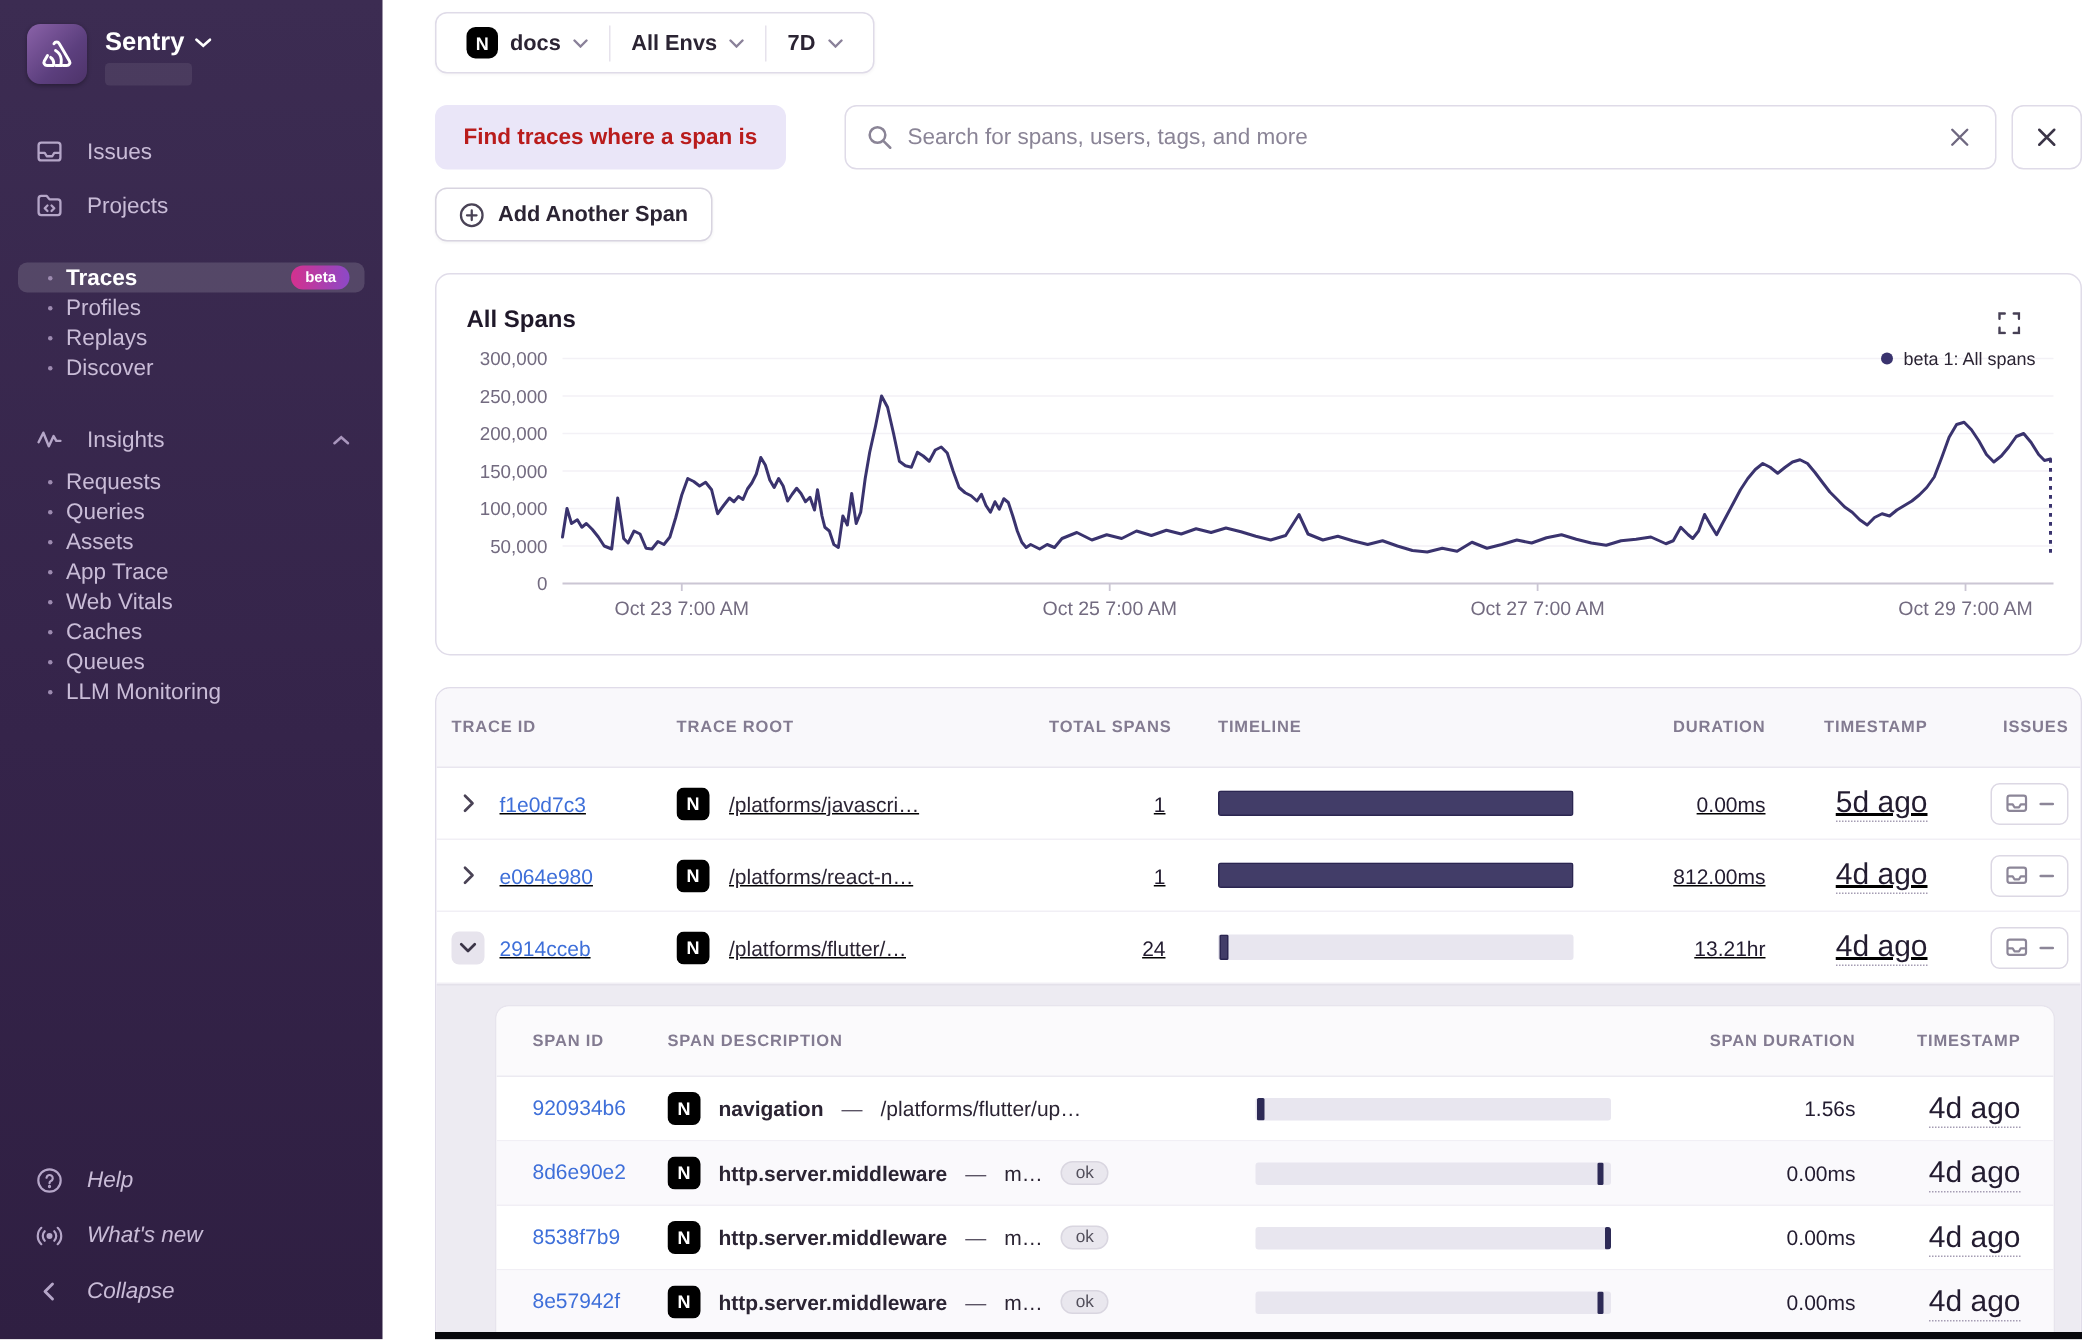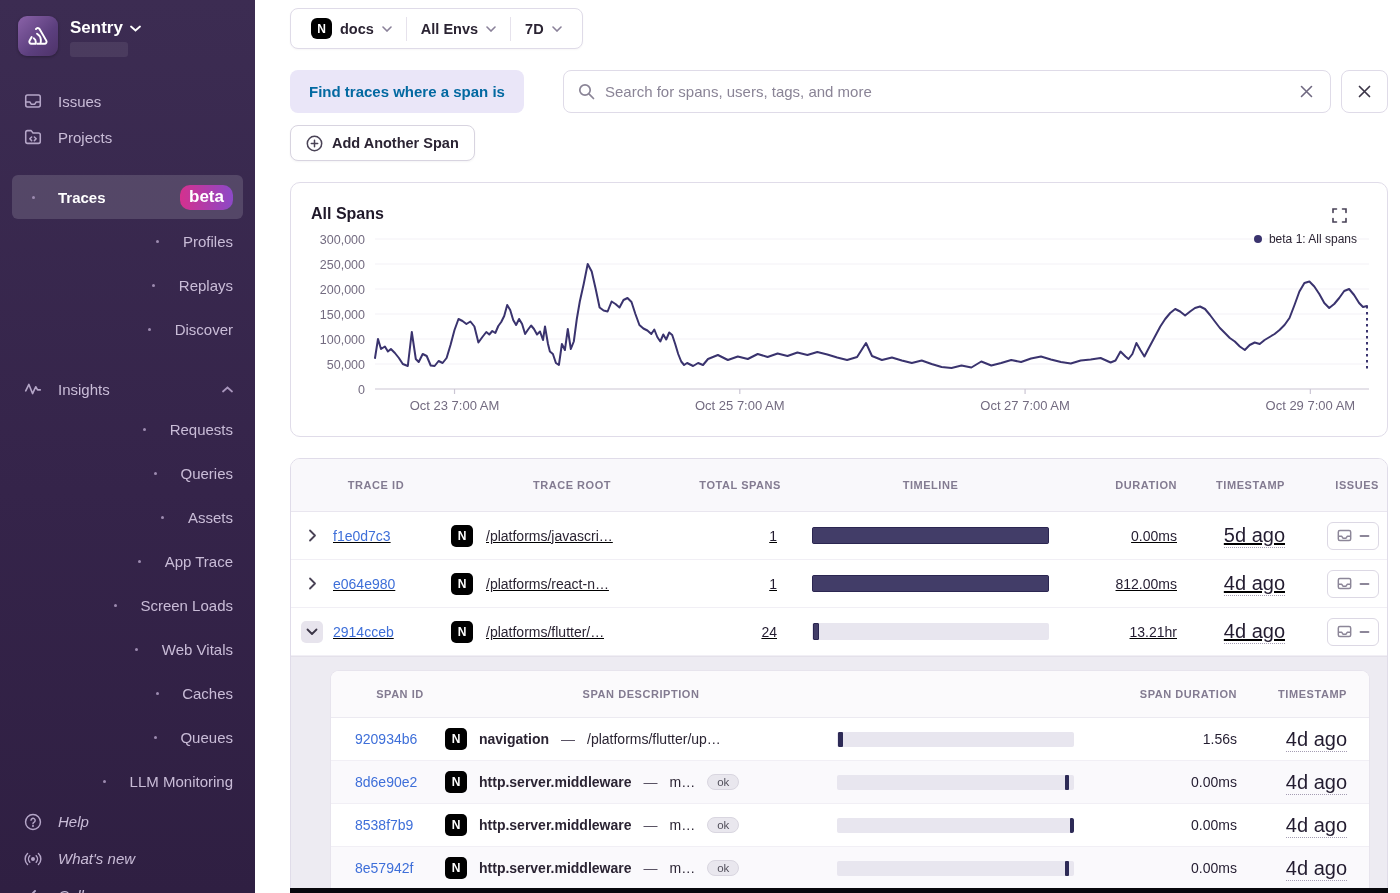--- a/index.html
+++ b/index.html
@@ -16,44 +16,44 @@
     display:flex; align-items:center; justify-content:center; box-shadow:0 1px 3px rgba(0,0,0,.3); }
   .brand-right { display:flex; flex-direction:column; gap:4px; }
   .brand-name-row { display:flex; align-items:center; gap:7px; color:#fff; font-size:17px; font-weight:700; padding-top:2px; }
   .brand-redacted { width:58px; height:15px; border-radius:3px; background:rgba(255,255,255,.08); }
   .nav { display:flex; flex-direction:column; }
   .nav-item { display:flex; align-items:center; gap:14px; height:36px; padding:0 10px 0 10px;
     font-size:15px; color:#c9bcd7; border-radius:6px; cursor:pointer; }
   .nav-item .nav-ico { width:22px; display:flex; justify-content:center; color:#b5a6c8; }
   .nav-gap { height:20px; }
   .group-caret { margin-left:auto; color:#a996bd; display:flex; }
-  .sub-item { display:flex; align-items:center; gap:14px; height:44px; padding:0 10px; font-size:15px;
-    color:#c9bcd7; border-radius:6px; cursor:pointer;justify-content:flex-end; }
+  .sub-item { display:flex; align-items:center; height:20px; padding:0 10px; font-size:15px;
+    color:#c9bcd7; border-radius:6px; cursor:pointer; }
   .sub-bullet { width:22px; display:flex; justify-content:center; }
   .sub-bullet i { width:3px; height:3px; border-radius:50%; background:#9d8bb0; }
   .sub-item.active { background:rgba(255,255,255,.14); color:#fff; font-weight:700; }
-  .beta-badge { margin-left:auto; font-size:17px; font-weight:700; color:#fff; padding:2.5px 9px;
+  .beta-badge { margin-left:auto; font-size:10px; font-weight:700; color:#fff; padding:2.5px 9px;
     border-radius:10px; background:linear-gradient(90deg,#d4318e,#8c49c7); }
   .sidebar-footer { margin-top:auto; display:flex; flex-direction:column; }
   .sidebar-footer .nav-item { height:37px;font-style:italic; }
 
   
   .content { position:absolute; left:290px; top:0; width:1098px; height:893px; }
 
   .filter-bar { position:absolute; left:0; top:8px; height:41px; display:inline-flex; align-items:center;
     background:#fff; border:1px solid #dfdbe8; border-radius:8px; padding:0 6px; box-shadow:0 1px 2px rgba(40,30,60,.04); }
   .filter-seg { display:flex; align-items:center; gap:8px; padding:0 14px; font-size:14.5px; font-weight:700; color:#2b2433; cursor:pointer; }
   .filter-div { width:1px; height:24px; background:#e6e2ec; }
   .n-logo { display:inline-flex; align-items:center; justify-content:center; width:21px; height:21px;
     background:#000; color:#fff; border-radius:6px; font-size:12px; font-weight:700; }
   .caret { color:#8a8199; display:flex; }
 
   .search-row { position:absolute; left:0; top:70px; width:1098px; height:43px; }
   .span-pill { position:absolute; left:0; top:0; height:43px; display:inline-flex; align-items:center;
-    background:#eae6f8; border-radius:8px; padding:0 19px; font-size:15px; font-weight:700; color:#0369a1; }
+    background:#eae6f8; border-radius:8px; padding:0 19px; font-size:15px; font-weight:700; color:#b91c1c; }
   .search-box { position:absolute; left:273px; top:0; width:768px; height:43px; background:#fff;
     border:1px solid #dfdbe8; border-radius:8px; display:flex; align-items:center; padding:0 14px; gap:10px; }
   .search-box input { flex:1; border:none; outline:none; font-size:15px; color:#2b2433; font-family:inherit; background:transparent; }
   .search-box input::placeholder { color:#8a8496; }
   .icon-btn { background:none; border:none; cursor:pointer; color:#6f6880; display:flex; padding:2px; }
   .remove-span-btn { position:absolute; right:0; top:0; width:47px; height:43px; background:#fff;
     border:1px solid #dfdbe8; border-radius:8px; display:flex; align-items:center; justify-content:center;
     color:#4a4356; cursor:pointer; }
 
   .add-span-btn { position:absolute; left:0; top:125px; height:36px; display:inline-flex; align-items:center; gap:9px;
@@ -69,21 +69,21 @@
   .chart-legend { position:absolute; right:30px; top:49px; display:flex; align-items:center; gap:7px;
     font-size:12px; color:#2b2433; cursor:pointer; }
   .legend-dot { width:8px; height:8px; border-radius:50%; background:#3a336e; }
   .chart-svg { position:absolute; left:0; top:0; }
 
   
   .table-panel { position:absolute; left:0; top:458px; width:1098px; height:436px; background:#fff;
     border:1px solid #e0dce9; border-radius:10px 10px 0 0; overflow:hidden; }
   .t-head { display:grid; grid-template-columns:150px 242px 88px 268px 128px 108px 94px; align-items:center;
     height:53px; background:#f9f8fb; border-bottom:1px solid #e9e6ef; padding:0 10px; }
-  .th { font-size:11px; font-weight:700; letter-spacing:.05em; color:#837b91; text-transform:uppercase;text-align:center; }
+  .th { font-size:11px; font-weight:700; letter-spacing:.05em; color:#837b91; text-transform:uppercase; }
   .th.right { text-align:right; }
   .th.pad-bar { padding-left:31px; }
   .trow { display:grid; grid-template-columns:150px 242px 88px 268px 128px 108px 94px; align-items:center;
     height:48px; padding:0 10px; border-bottom:1px solid #f1eff5; background:#fff;text-decoration:underline; }
   .cell-id { display:flex; align-items:center; gap:10px; }
   .chev-plain { color:#4a4356; display:flex; width:22px; justify-content:center; cursor:pointer; }
   .chev-box { width:22px; height:22px; border-radius:5px; background:#e7e4ed; color:#3b3547; display:flex;
     align-items:center; justify-content:center; cursor:pointer; }
   .tlink { color:#3e6fd9; font-size:14px; cursor:pointer; text-decoration:none; }
   .cell-root { display:flex; align-items:center; gap:13px; font-size:14px; color:#2b2433; overflow:hidden; }
@@ -220,26 +220,20 @@
           <span class="sub-bullet">
             <i></i>
           </span>
           <span>Assets</span>
         </div>
         <div class="sub-item">
           <span class="sub-bullet">
             <i></i>
           </span>
           <span>App Trace</span>
-        </div>
-        <div class="sub-item">
-          <span class="sub-bullet">
-            <i></i>
-          </span>
-          <span>Screen Loads</span>
         </div>
         <div class="sub-item">
           <span class="sub-bullet">
             <i></i>
           </span>
           <span>Web Vitals</span>
         </div>
         <div class="sub-item">
           <span class="sub-bullet">
             <i></i>

